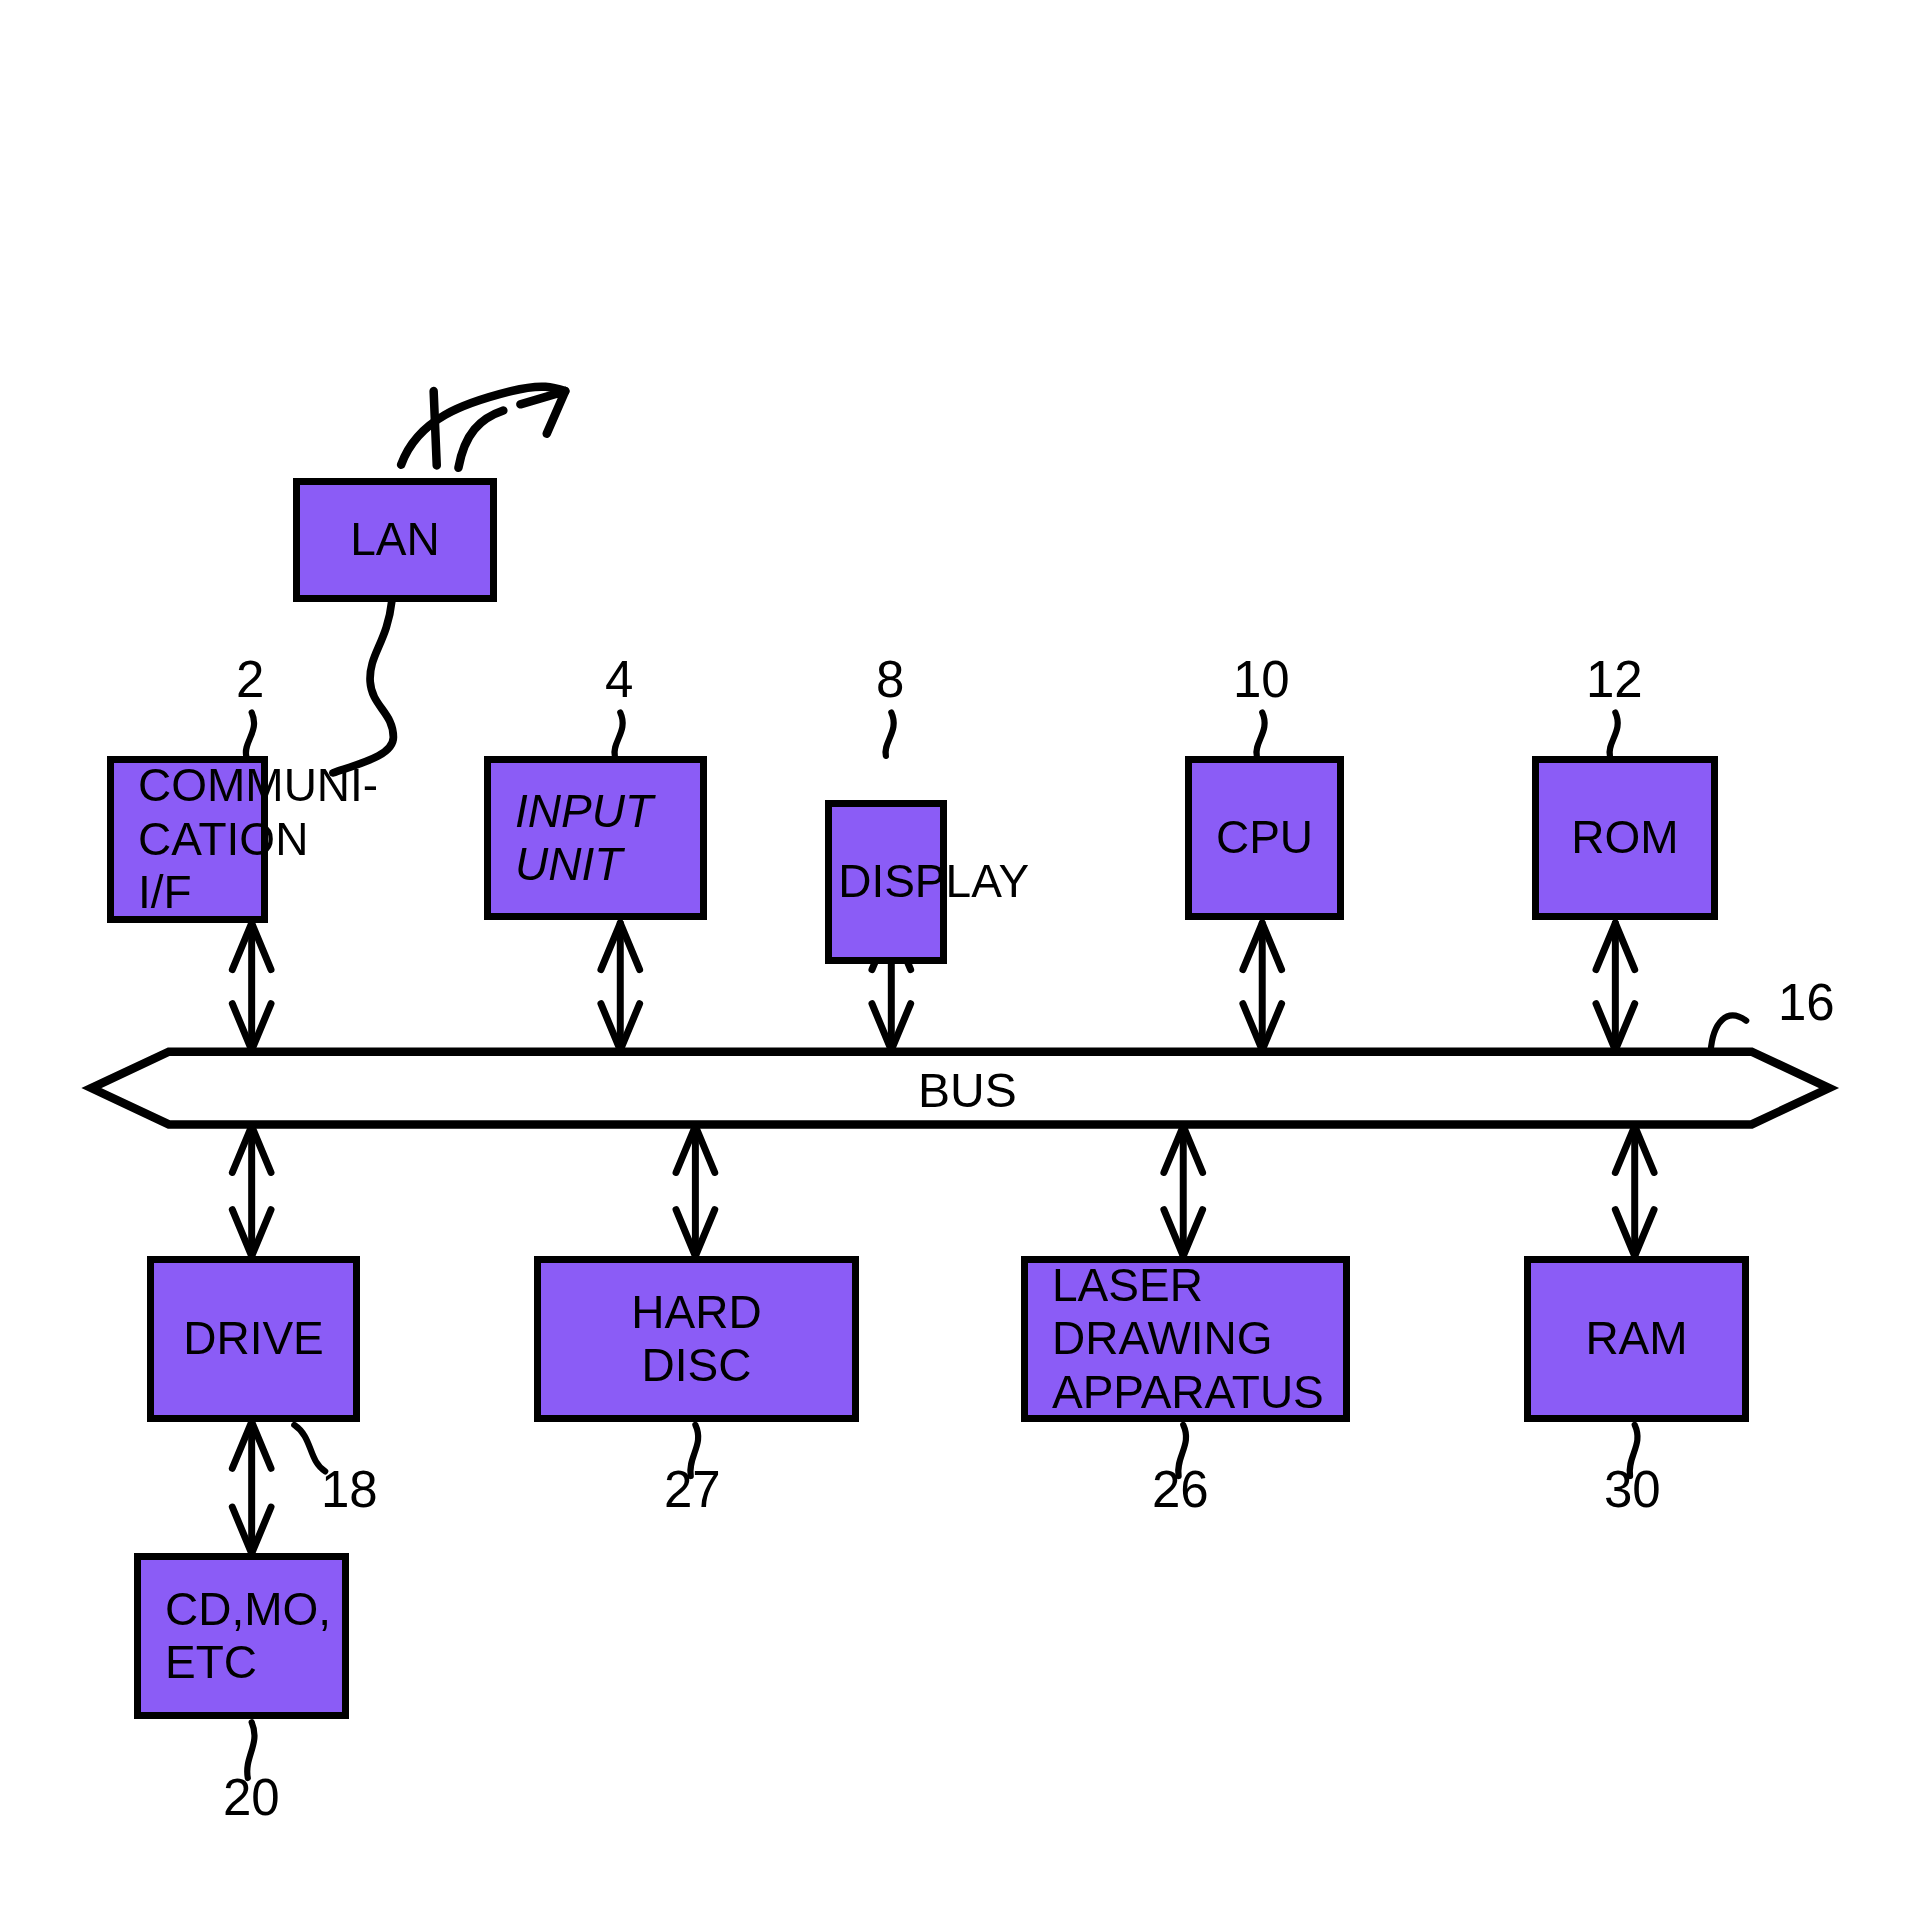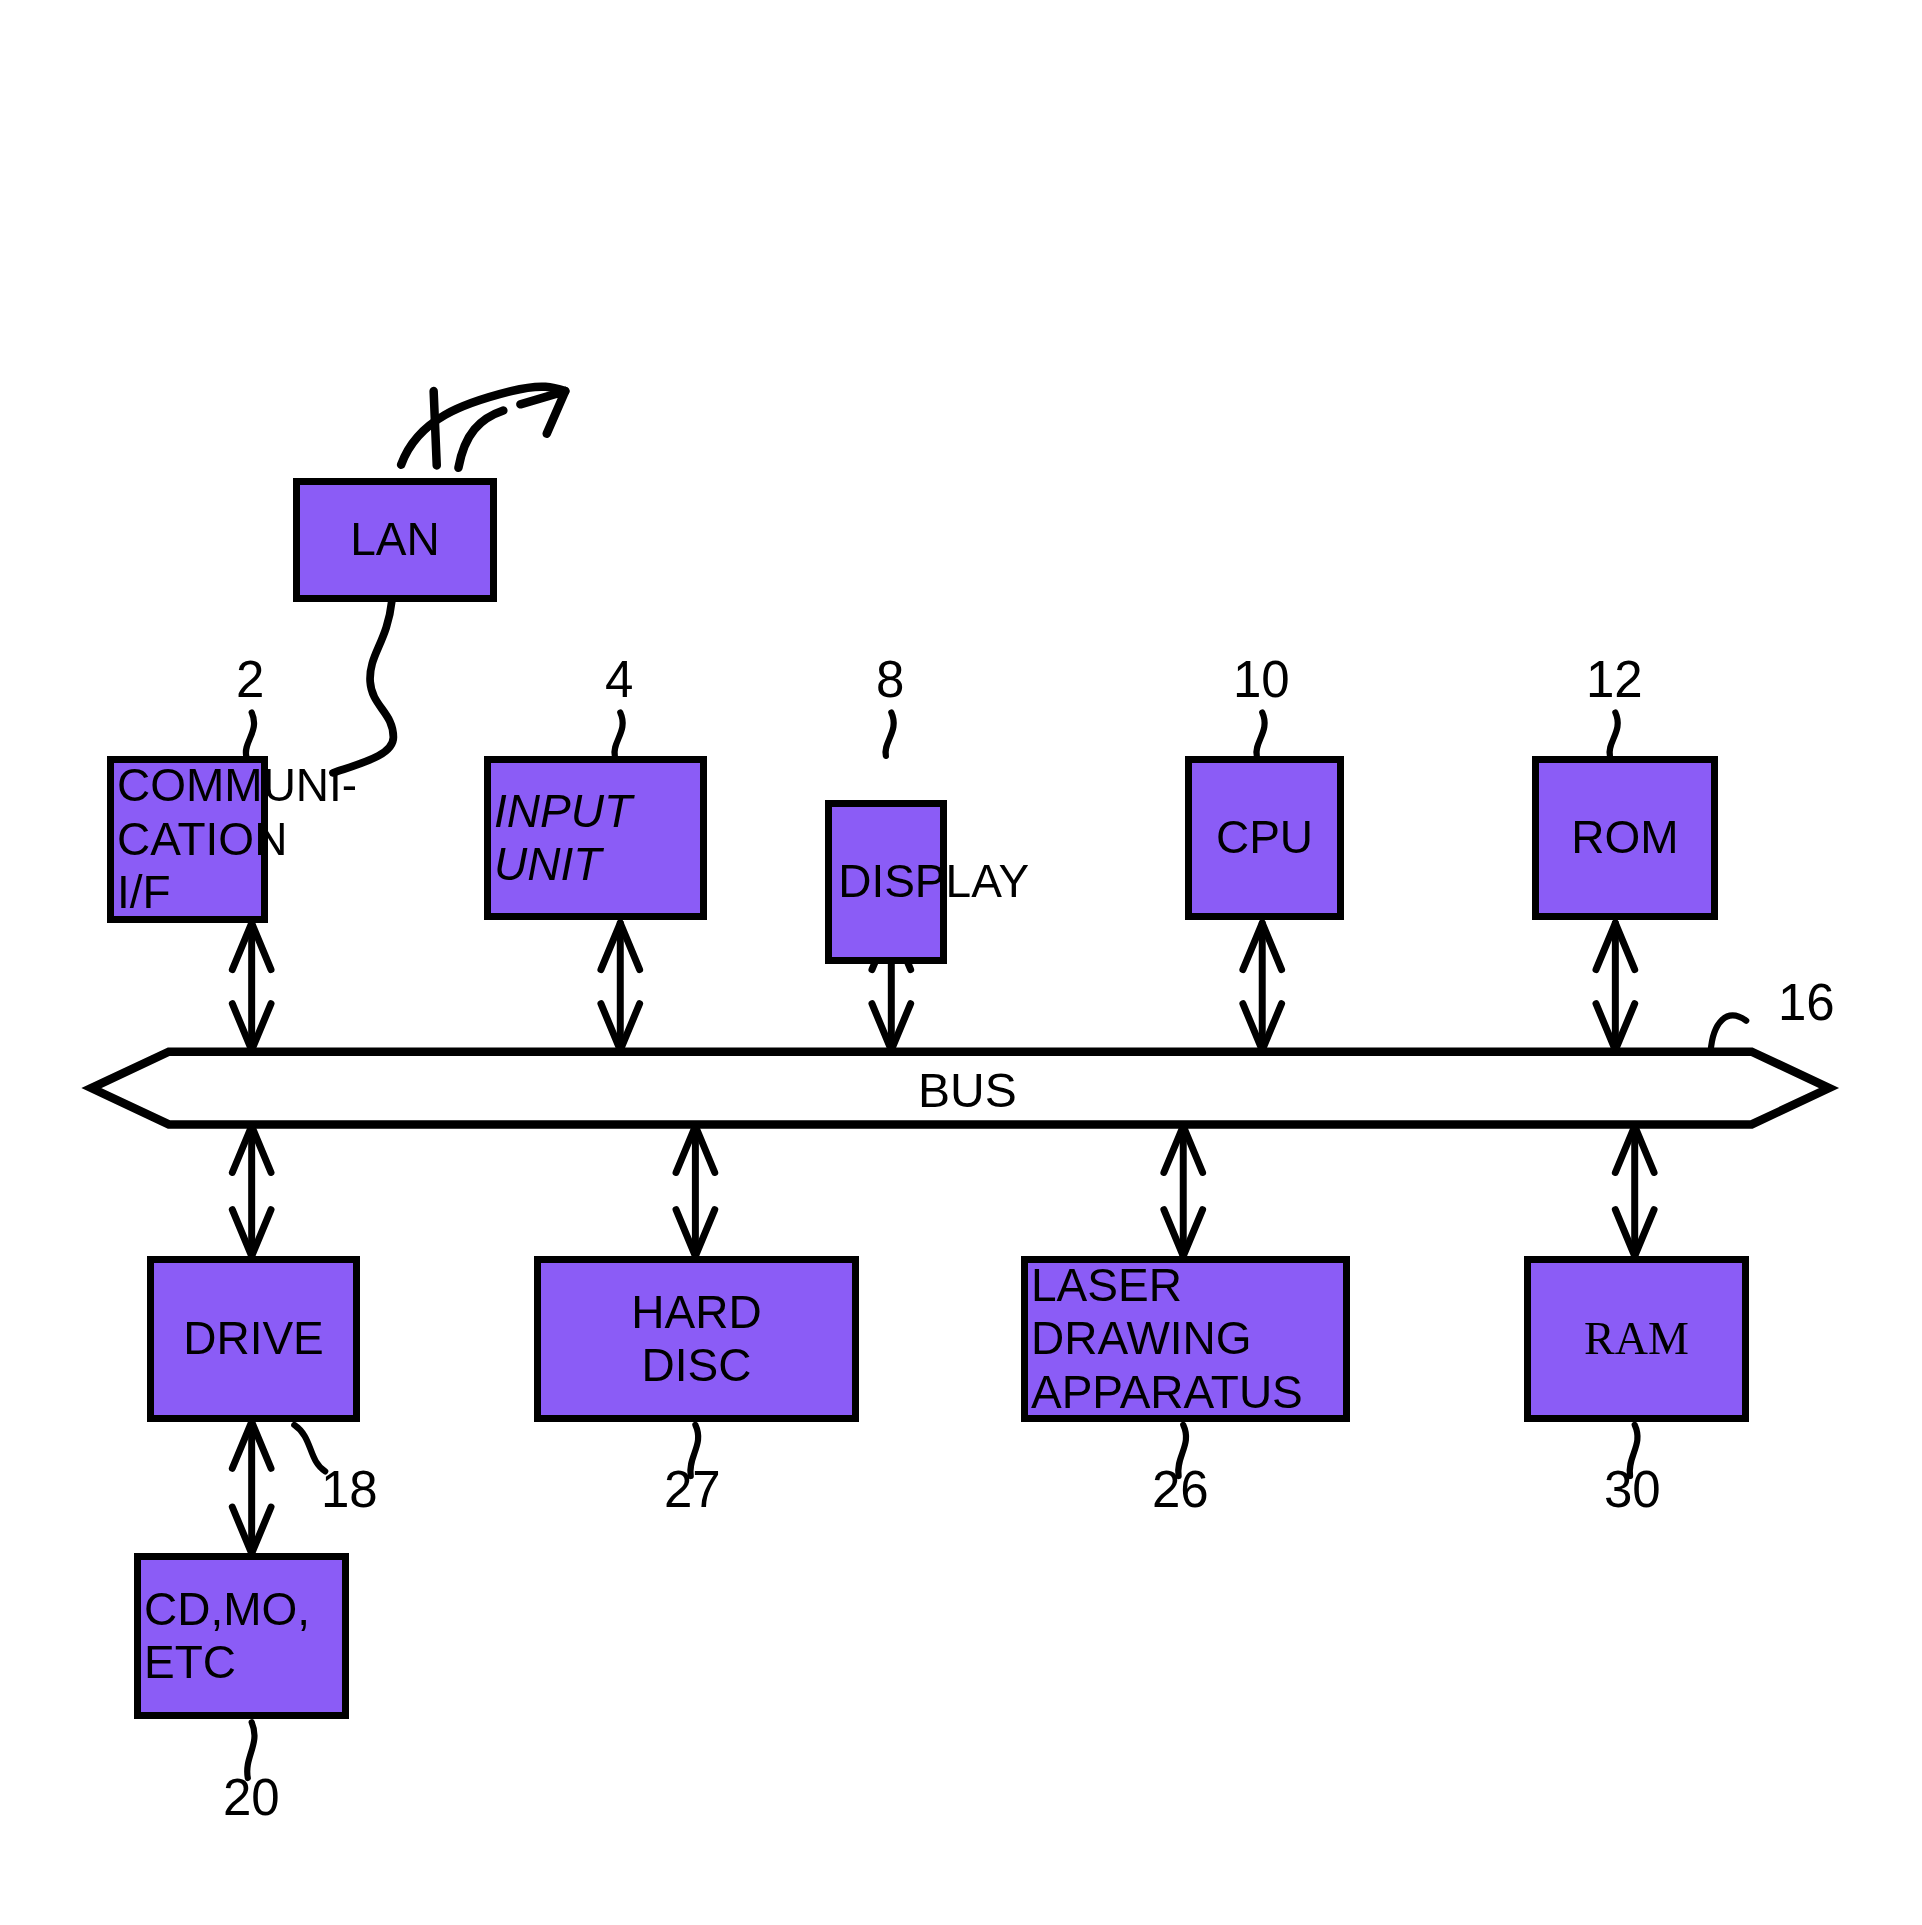--- a/index.html
+++ b/index.html
@@ -51,21 +51,21 @@
     line-height: 1.16;
     white-space: pre-line;
     padding: 0 12.4px;
   }
   .node-box.center .node-label {
     text-align: center;
     padding: 0 6.2px;
   }
   .node-box.left .node-label {
     text-align: left;
-    padding-left: 3px;
+    padding-left: 24px;
   }
   .ref-num {
     position: absolute;
     font-size: 51px;
     line-height: 1;
     white-space: nowrap;
   }
   .bus-label {
     position: absolute;
     font-size: 48px;
@@ -203,21 +203,21 @@
     <div class="node-label">HARD
 DISC</div>
   </div>
 
   <div class="node-box left" style="left:1021px; top:1256px; width:329px; height:166px;">
     <div class="node-label">LASER
 DRAWING
 APPARATUS</div>
   </div>
 
-  <div class="node-box center" style="left:1524px; top:1256px; width:225px; height:166px;font-family:Liberation Serif, serif;">
+  <div class="node-box center" style="left:1524px; top:1256px; width:225px; height:166px;">
     <div class="node-label">RAM</div>
   </div>
 
   <div class="node-box left" style="left:134px; top:1553px; width:215px; height:166px;">
     <div class="node-label">CD,MO,
 ETC</div>
   </div>
 
   <div class="bus-label" style="left:918px; top:1067px;">BUS</div>
 

